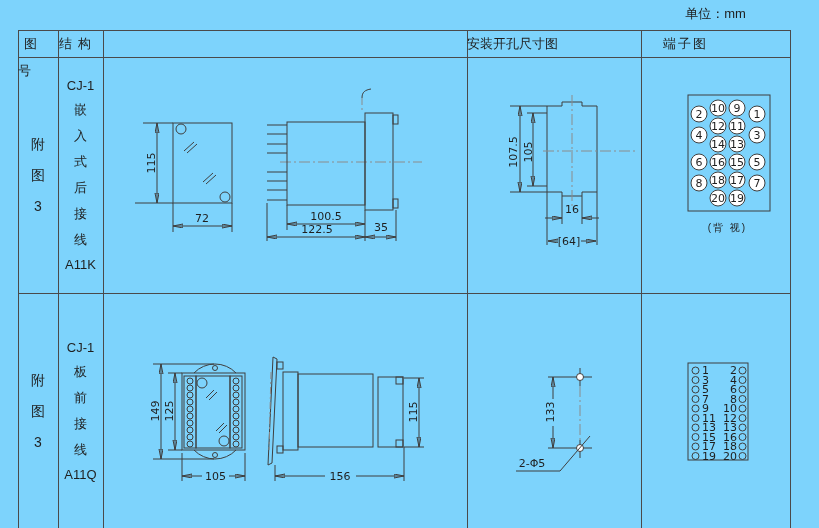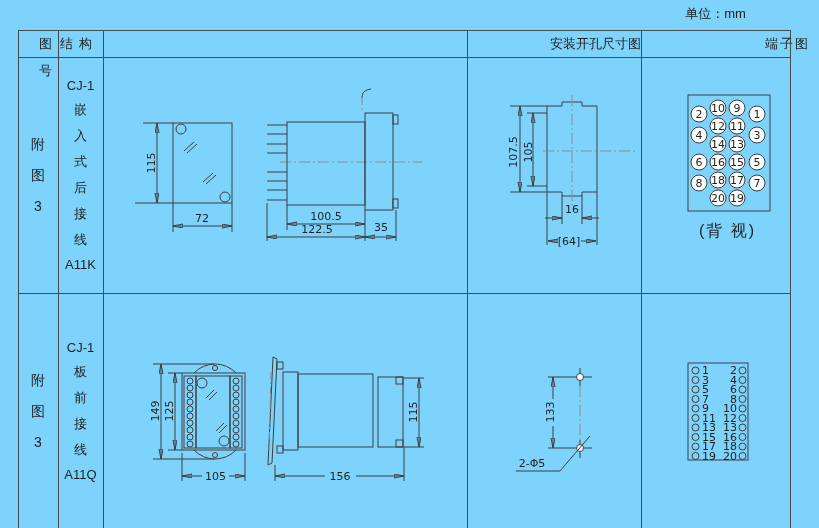--- a/index.html
+++ b/index.html
@@ -1,28 +1,28 @@
 <!DOCTYPE html>
 <html><head>
 <meta charset="utf-8">
 <style>
   html,body{margin:0;padding:0;background:#ffffff;}
   .screen{position:relative;width:819px;height:528px;background:#7dd3fc;
           font-family:"Liberation Sans","DejaVu Sans",sans-serif;color:#1f1f1f;overflow:hidden;}
   .hl{position:absolute;height:1px;background:#4a4a4a;}
   .vl{position:absolute;width:1px;background:#4a4a4a;}
-  .hdr{position:absolute;top:30px;height:27px;line-height:27px;text-align:right;font-size:13px;}
+  .hdr{position:absolute;top:30px;height:27px;line-height:27px;text-align:left;font-size:13px;}
   .ls10{letter-spacing:10px;text-indent:10px;}
   .ls6{letter-spacing:6px;text-indent:6px;}
   .ls2{letter-spacing:2px;text-indent:2px;padding-left:20px;}
   .unit{position:absolute;left:641px;width:149px;top:5px;height:18px;text-align:center;font-size:13px;}
   .cellcol{position:absolute;display:flex;flex-direction:column;align-items:center;justify-content:center;text-align:center;}
   .figcol{font-size:14px;gap:13px;}
   .structcol{font-size:13px;gap:8px;}
-  .viewlabel{position:absolute;font-size:16px;text-align:center;letter-spacing:2px;}
+  .viewlabel{position:absolute;font-size:10px;text-align:center;letter-spacing:2px;}
   svg.draw{position:absolute;overflow:visible;}
   .draw line,.draw path,.draw rect,.draw circle{stroke:#3f3f3f;fill:none;stroke-width:1;}
   .draw .cl{stroke:#8c8c8c;stroke-dasharray:11 3 2 3;}
   .draw .dd{stroke-dasharray:7 3 2 3;}
   .draw text{stroke:none;fill:#1f1f1f;font-family:"DejaVu Sans","Liberation Sans",sans-serif;font-size:11px;}
 </style>
 </head>
 <body>
 
 <div class="screen">

